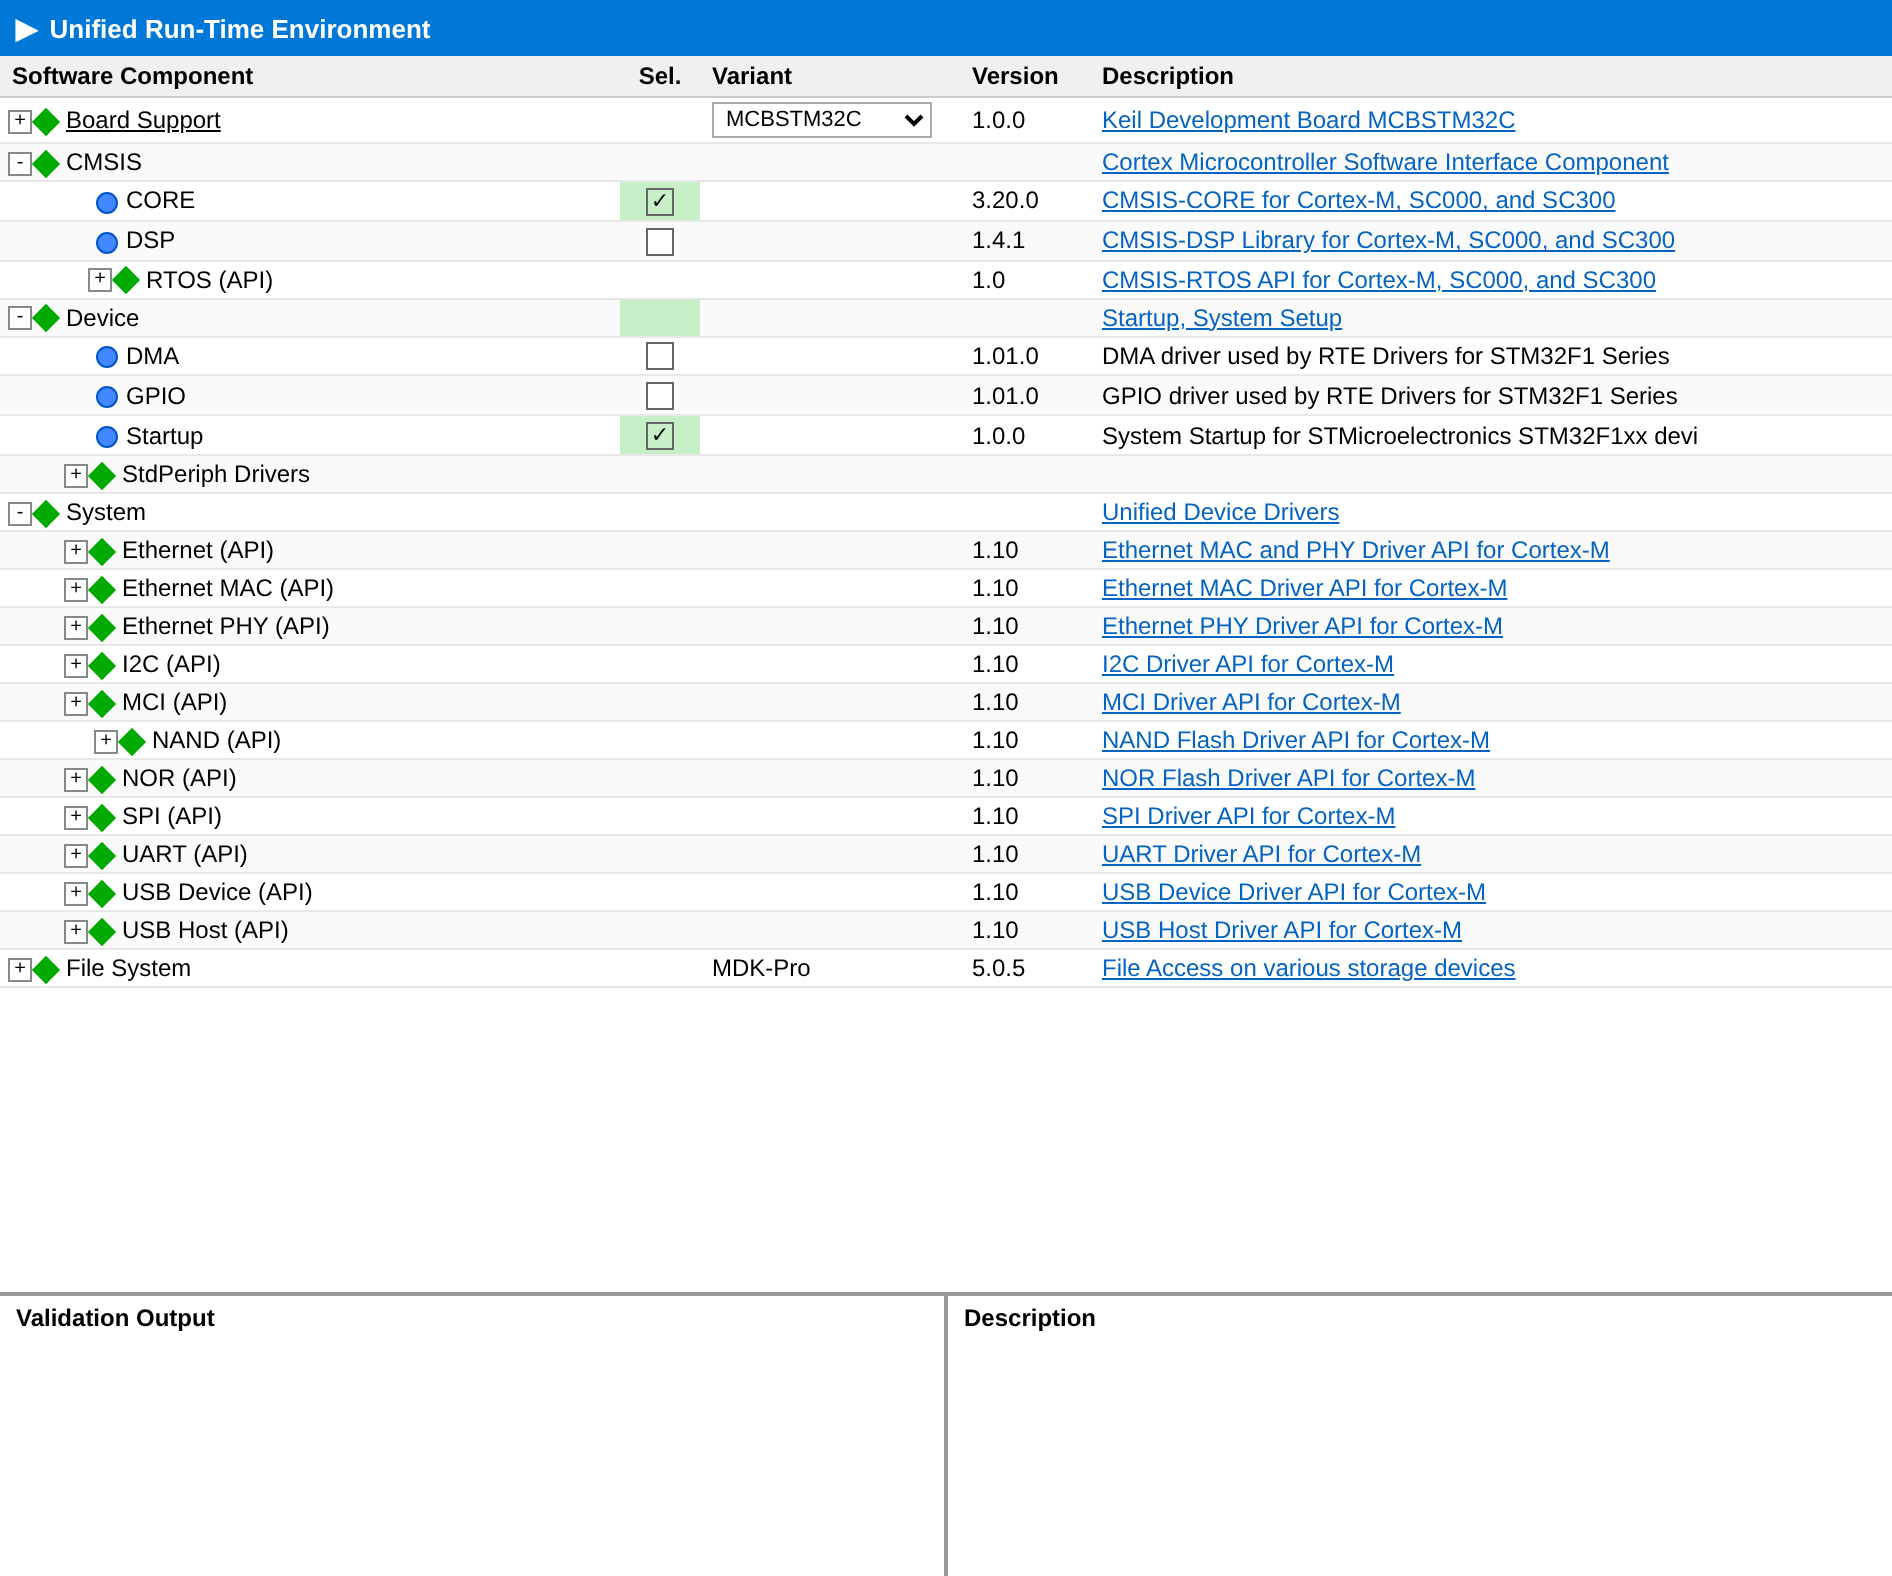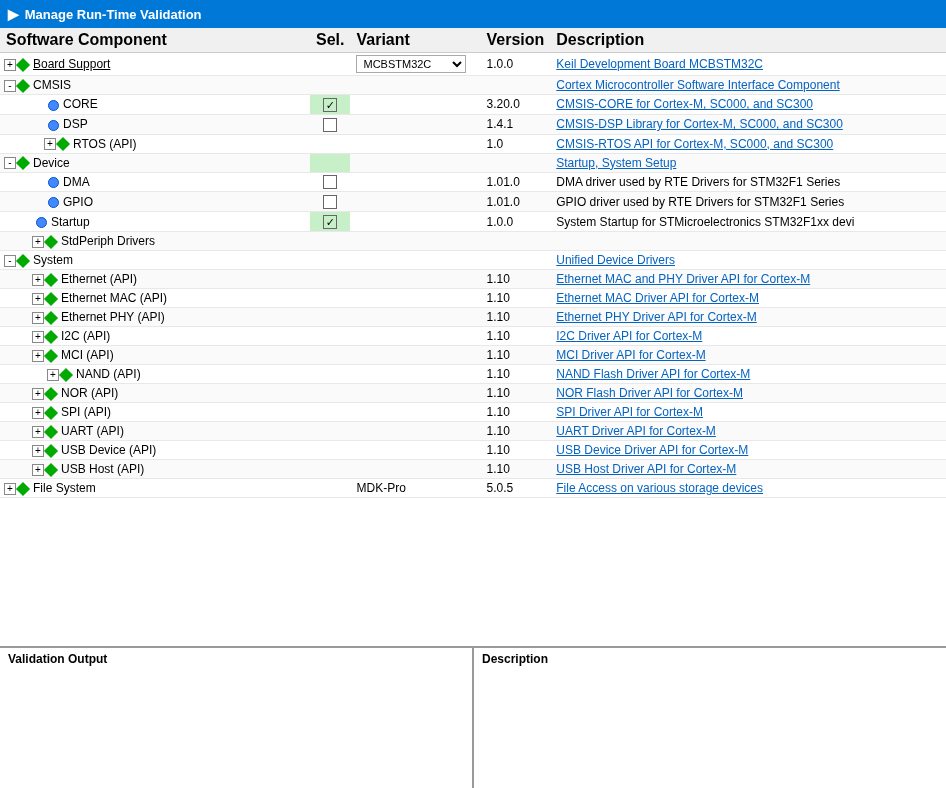--- a/index.html
+++ b/index.html
@@ -60,21 +60,21 @@
 
     thead tr {
       background: #f0f0f0;
     }
 
     thead th {
       text-align: left;
       padding: 3px 6px;
       border-bottom: 1px solid #ccc;
       font-weight: bold;
-      font-size: 16px;
+      font-size: 12px;
       position: sticky;
       top: 0;
       background: #f0f0f0;
       z-index: 1;
     }
 
     tbody tr:nth-child(even) { background: #fafafa; }
 
     td {
       padding: 2px 6px;
@@ -127,21 +127,21 @@
       border: 1px solid #aaa;
       background: white;
       width: 110px;
     }
   </style>
 </head>
 <body>
 
 <div class="title-bar">
   <span style="font-size:14px;">▶</span>
-  <span>Manage Run-Time Validation</span>
+  <span>Unified Run-Time Environment</span>
 </div>
 
 <div class="main-container">
   <div class="top-panel">
     <table>
       <thead>
         <tr>
           <th class="col-component">Software Component</th>
           <th class="col-sel">Sel.</th>
           <th class="col-variant">Variant</th>
@@ -200,21 +200,21 @@
             <td class="col-description">DMA driver used by RTE Drivers for STM32F1 Series</td>
           </tr>
           <tr>
             <td class="col-component" style="padding-left: 32px;"><span style="display: inline-block; width: 16px;"></span><span style="display: inline-block; width: 11px; height: 11px; border-radius: 50%; background: rgb(68, 136, 255); border: 1px solid rgb(0, 85, 204); margin-right: 4px; vertical-align: middle;"></span><span>GPIO</span></td>
             <td class="col-sel"><span class="checkbox-cell"></span></td>
             <td class="col-variant"></td>
             <td class="col-version">1.01.0</td>
             <td class="col-description">GPIO driver used by RTE Drivers for STM32F1 Series</td>
           </tr>
           <tr>
-            <td class="col-component" style="padding-left: 20px;"><span style="display: inline-block; width: 16px;"></span><span style="display: inline-block; width: 11px; height: 11px; border-radius: 50%; background: rgb(68, 136, 255); border: 1px solid rgb(0, 85, 204); margin-right: 4px; vertical-align: middle;"></span><span>Startup</span></td>
+            <td class="col-component" style="padding-left: 32px;"><span style="display: inline-block; width: 16px;"></span><span style="display: inline-block; width: 11px; height: 11px; border-radius: 50%; background: rgb(68, 136, 255); border: 1px solid rgb(0, 85, 204); margin-right: 4px; vertical-align: middle;"></span><span>Startup</span></td>
             <td class="col-sel" style="background-color: rgb(200, 240, 200);"><span class="checkbox-cell" style="background: rgb(200, 240, 200);">✓</span></td>
             <td class="col-variant"></td>
             <td class="col-version">1.0.0</td>
             <td class="col-description">System Startup for STMicroelectronics STM32F1xx devi</td>
           </tr>
           <tr>
             <td class="col-component" style="padding-left: 32px;"><span class="expand-btn">+</span><span style="display: inline-block; width: 10px; height: 10px; background: rgb(0, 170, 0); transform: rotate(45deg); margin-right: 5px; vertical-align: middle;"></span><span>StdPeriph Drivers</span></td>
             <td class="col-sel"></td>
             <td class="col-variant"></td>
             <td class="col-version"></td>

